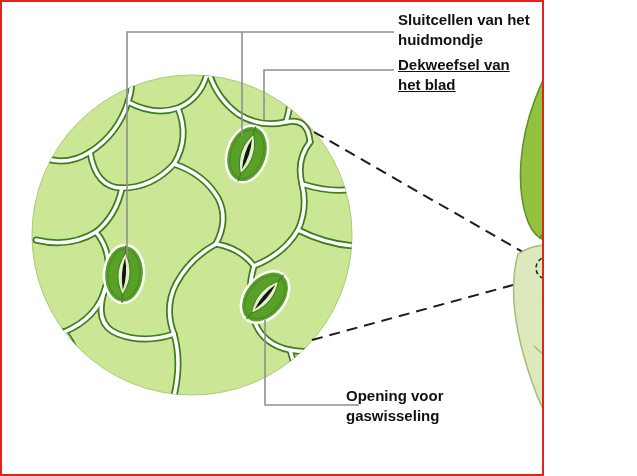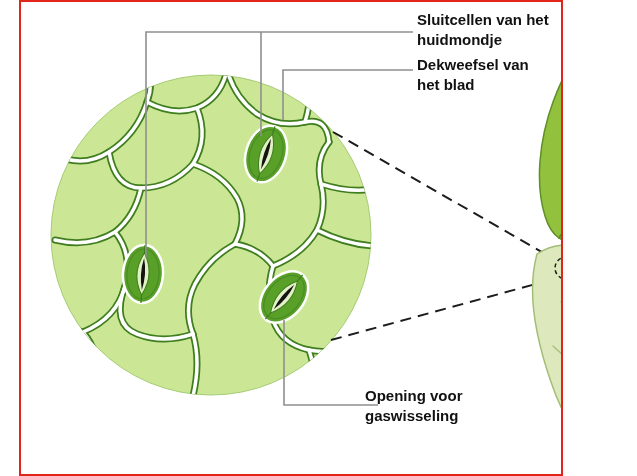--- a/index.html
+++ b/index.html
@@ -20,33 +20,32 @@
   }
   html,body{margin:0;padding:0;background:#fff;}
   .canvas{
     position:relative;
     width:544px;height:476px;
     box-sizing:border-box;
     border:2px solid var(--border-red);
     background:var(--background);
     overflow:hidden;
     font-family:"Liberation Sans", sans-serif;
-    margin-left:19px;
   }
   .art{position:absolute;left:0;top:0;width:633px;height:472px;}
   .label{
     position:absolute;
     font-weight:bold;
     font-size:15px;
     line-height:1.3;
     color:var(--label-color);
     white-space:pre-line;
   }
   #label-sluitcellen{left:396px;top:8px;width:190px;}
-  #label-dekweefsel{left:396px;top:53px;width:190px;}
+  #label-dekweefsel{left:396px;top:53px;width:190px;text-decoration:underline;}
   #label-opening{left:344px;top:384px;width:190px;}
 
   .circle-bg{fill:var(--circle-fill);stroke:#a5cc74;stroke-width:1;}
   .wall-outer{fill:none;stroke:var(--wall-dark);stroke-width:7;stroke-linecap:round;stroke-linejoin:round;}
   .wall-inner{fill:none;stroke:#ffffff;stroke-width:3.5;stroke-linecap:round;stroke-linejoin:round;}
   .stoma-outer{fill:var(--stoma-fill);stroke:#ffffff;stroke-width:2.5;}
   .stoma-rim{fill:none;stroke:var(--wall-dark);stroke-width:1.1;opacity:.6;}
   .stoma-inner{fill:var(--stoma-inner);stroke:var(--wall-dark);stroke-width:1;}
   .stoma-slit{fill:var(--slit);}
   .stoma-seam{stroke:var(--wall-dark);stroke-width:1.2;fill:none;}

